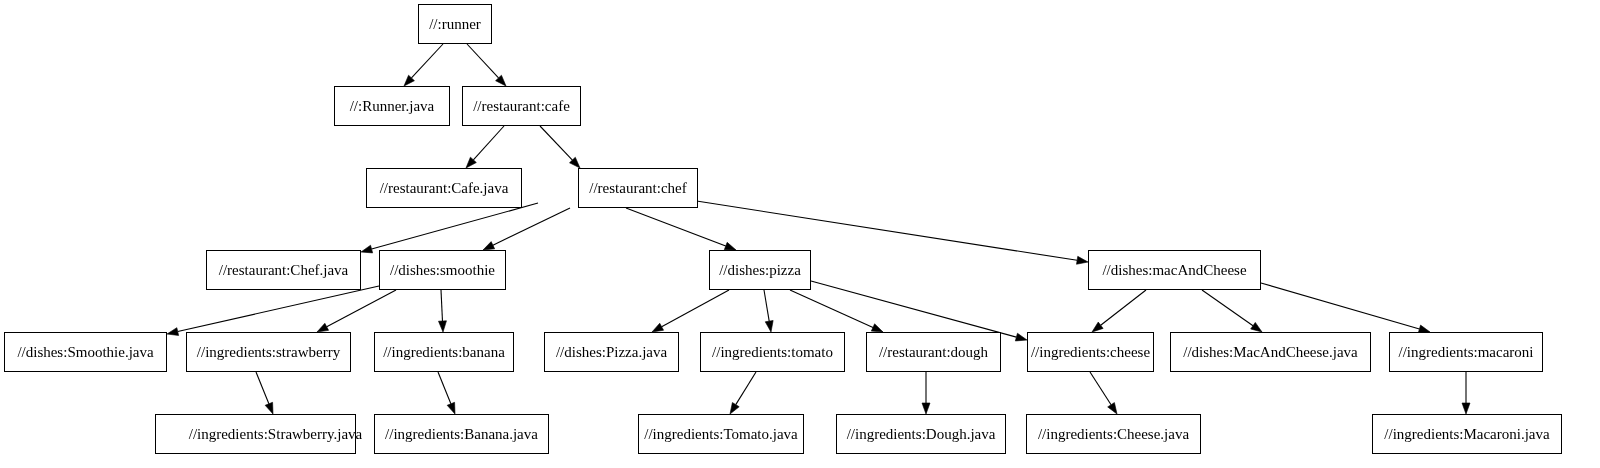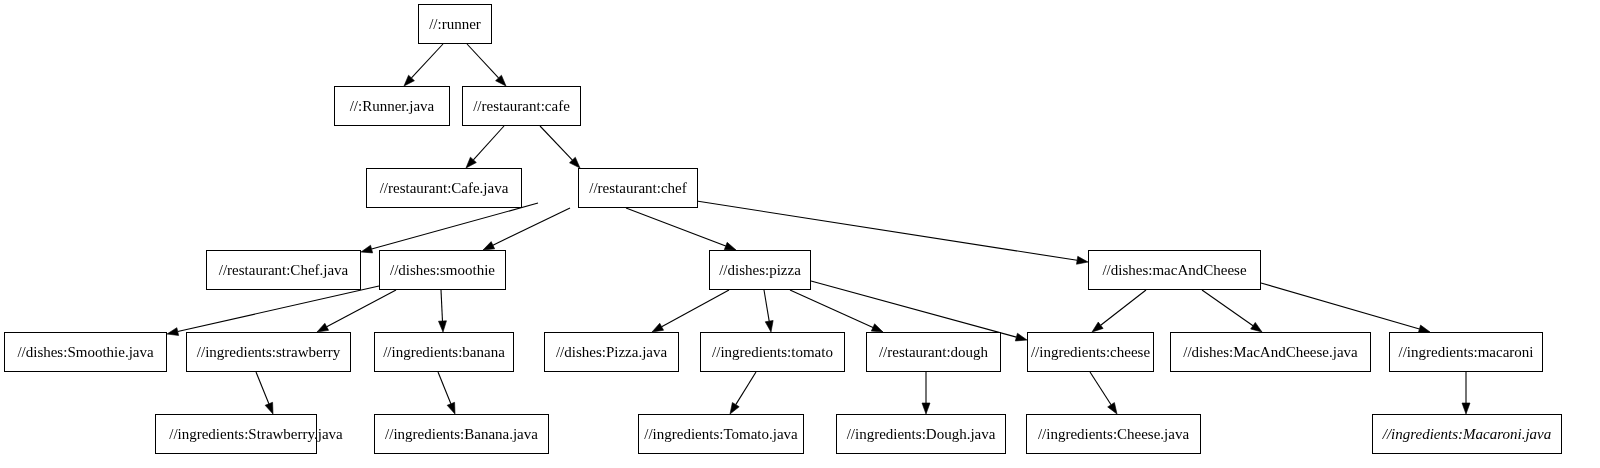--- a/index.html
+++ b/index.html
@@ -204,32 +204,32 @@
       </div>
       <div class="graph-node" style="left: 1027px; top: 332px; width: 127px; height: 40px; border-color: rgb(0, 0, 0); background: rgb(255, 255, 255);">
         <span class="node-label">//ingredients:cheese</span>
       </div>
       <div class="graph-node" style="left: 1170px; top: 332px; width: 201px; height: 40px; border-color: rgb(0, 0, 0); background: rgb(255, 255, 255);">
         <span class="node-label">//dishes:MacAndCheese.java</span>
       </div>
       <div class="graph-node" style="left: 1389px; top: 332px; width: 154px; height: 40px; border-color: rgb(0, 0, 0); background: rgb(255, 255, 255);">
         <span class="node-label">//ingredients:macaroni</span>
       </div>
-      <div class="graph-node" style="left: 155px; top: 414px; width: 162px; height: 40px; border-color: rgb(0, 0, 0); background: rgb(255, 255, 255); padding-left: 40px;">
+      <div class="graph-node" style="left: 155px; top: 414px; width: 201px; height: 40px; border-color: rgb(0, 0, 0); background: rgb(255, 255, 255); padding-left: 40px;">
         <span class="node-label">//ingredients:Strawberry.java</span>
       </div>
       <div class="graph-node" style="left: 374px; top: 414px; width: 175px; height: 40px; border-color: rgb(0, 0, 0); background: rgb(255, 255, 255);">
         <span class="node-label">//ingredients:Banana.java</span>
       </div>
       <div class="graph-node" style="left: 638px; top: 414px; width: 166px; height: 40px; border-color: rgb(0, 0, 0); background: rgb(255, 255, 255);">
         <span class="node-label">//ingredients:Tomato.java</span>
       </div>
       <div class="graph-node" style="left: 836px; top: 414px; width: 170px; height: 40px; border-color: rgb(0, 0, 0); background: rgb(255, 255, 255);">
         <span class="node-label">//ingredients:Dough.java</span>
       </div>
       <div class="graph-node" style="left: 1026px; top: 414px; width: 175px; height: 40px; border-color: rgb(0, 0, 0); background: rgb(255, 255, 255);">
         <span class="node-label">//ingredients:Cheese.java</span>
       </div>
-      <div class="graph-node" style="left: 1372px; top: 414px; width: 190px; height: 40px; border-color: rgb(0, 0, 0); background: rgb(255, 255, 255); font-style: italic;">
+      <div class="graph-node" style="left: 1372px; top: 414px; width: 190px; height: 40px; border-color: rgb(0, 0, 0); background: rgb(255, 255, 255);">
         <span class="node-label">//ingredients:Macaroni.java</span>
       </div>
     </div>
 </div>
 
 </body></html>

